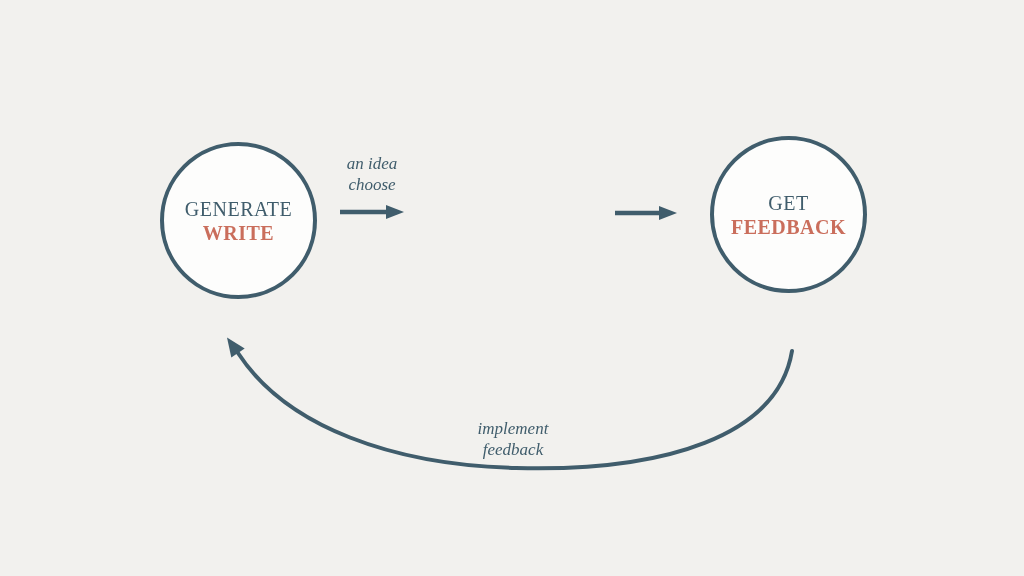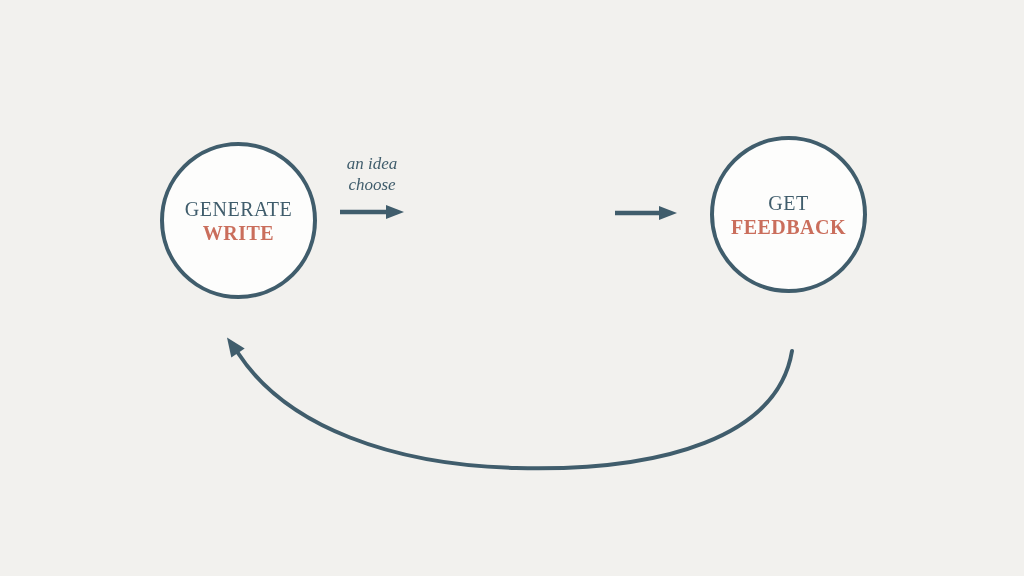--- a/index.html
+++ b/index.html
@@ -64,14 +64,18 @@
     <div class="l1">GET</div>
     <div class="l2">FEEDBACK</div>
   </div>
 
   <div class="edge-label" id="label-1">
     <div>an idea</div>
     <div>choose</div>
   </div>
 
 
+  <div class="edge-label" id="label-loop">
+    <div>implement</div>
+    <div>feedback</div>
+  </div>
 
 </div>
 
 </body></html>

